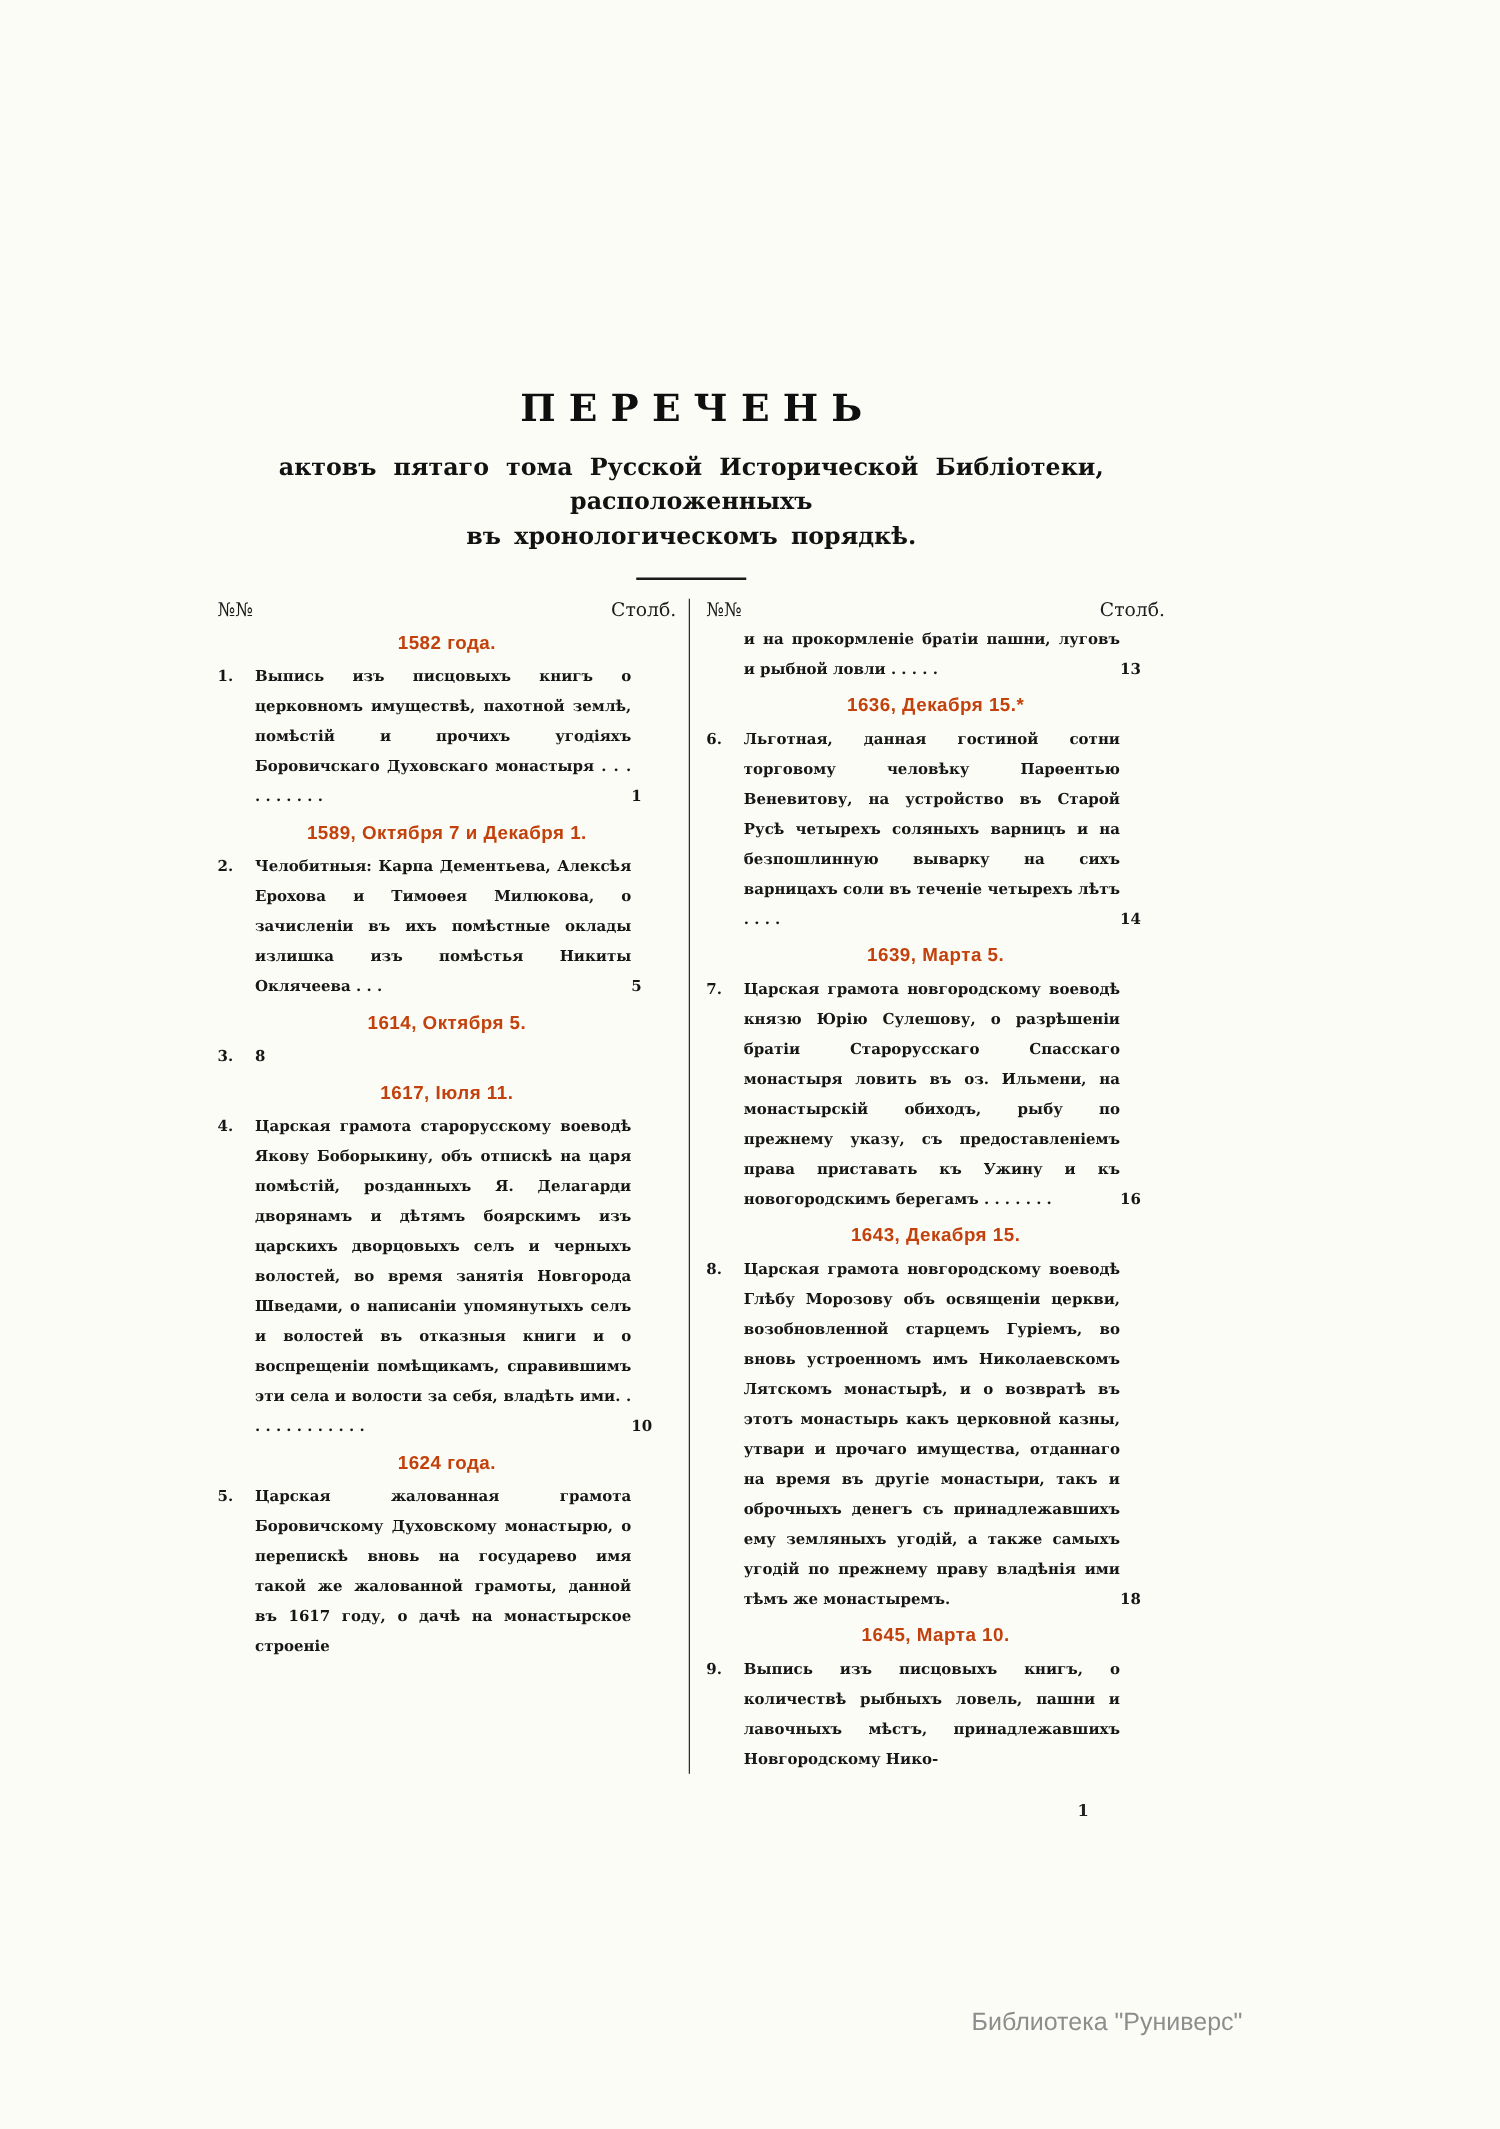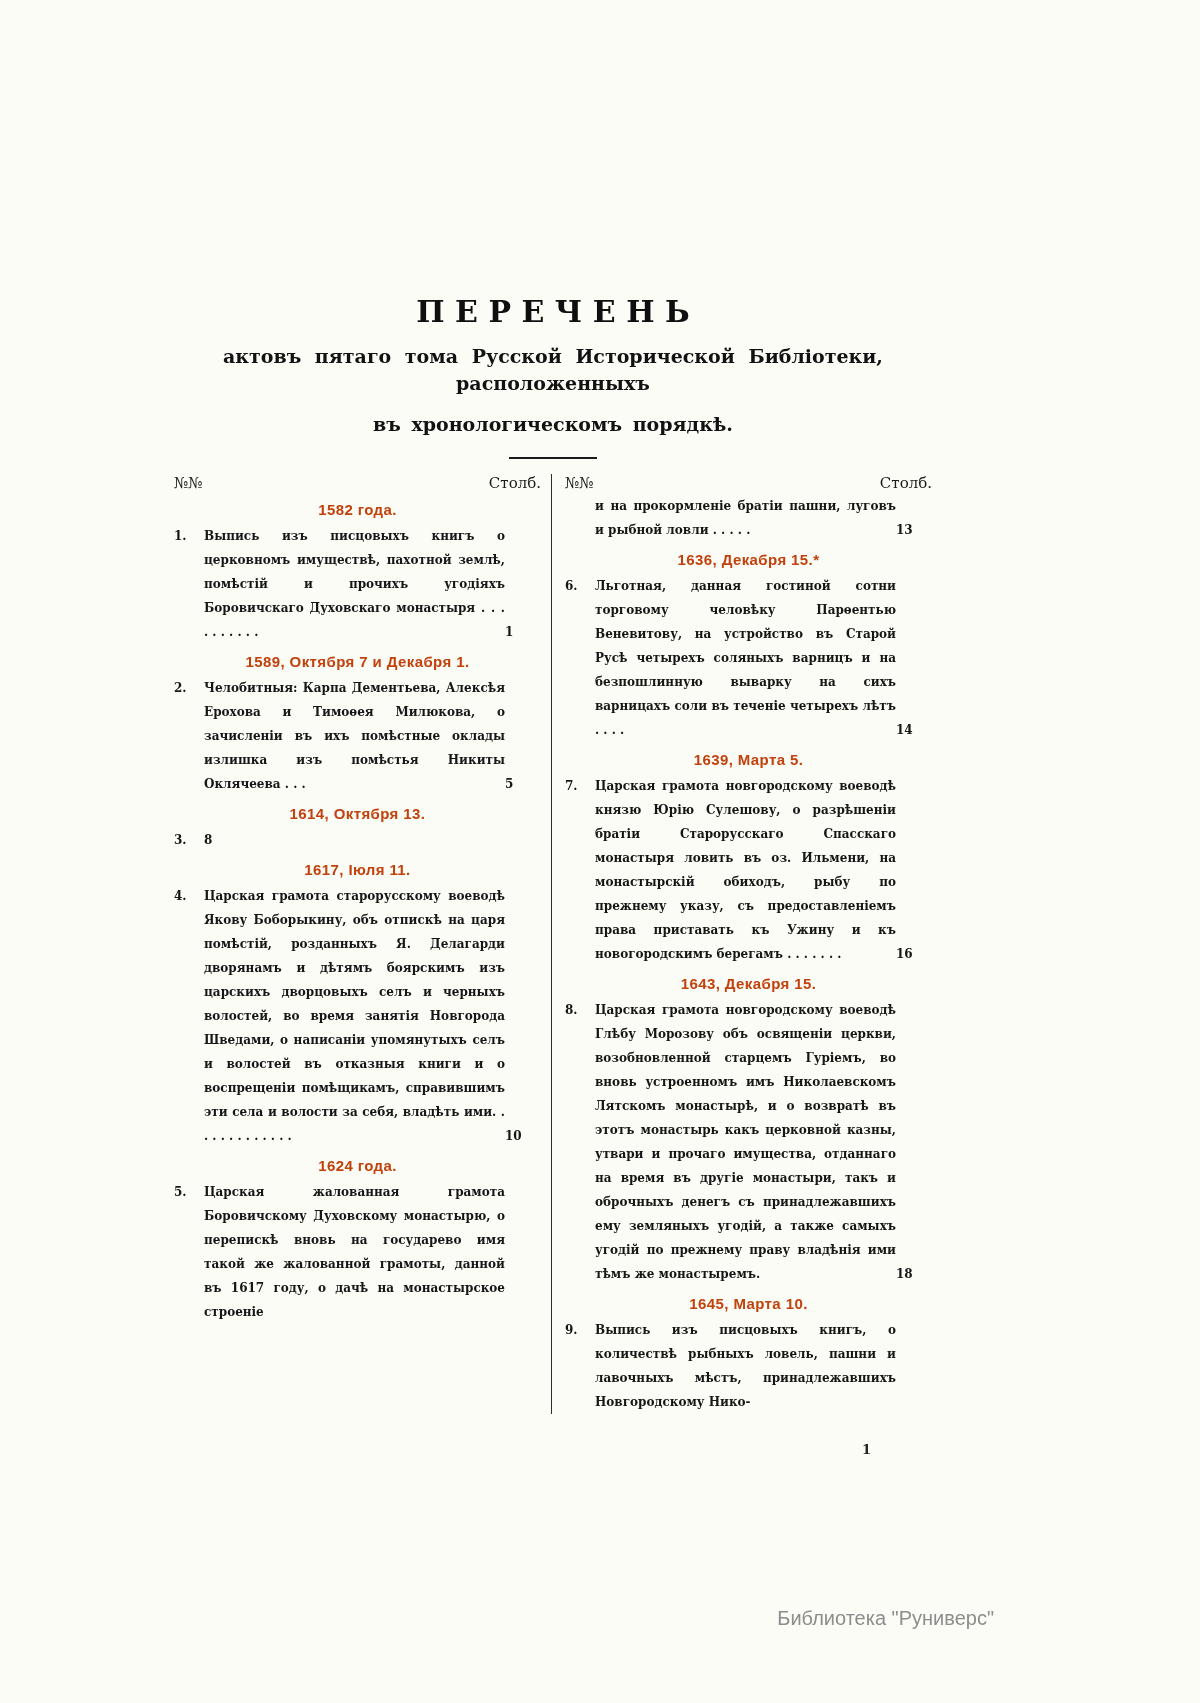--- a/index.html
+++ b/index.html
@@ -7,31 +7,31 @@
   body {
     width: 1200px; height: 1703px;
     background: #fbfcf6;
     position: relative;
     overflow: hidden;
     font-family: "DejaVu Serif", serif;
     color: #161616;
   }
   .sheet { position: absolute; left: 174px; top: 294px; width: 758px; }
   .title {
-    margin: 0; text-align: center;
+    margin: 16px; text-align: center;
     font-size: 30px; font-weight: 700;
     letter-spacing: 0.35em; text-indent: 0.35em;
     color: #0f0f0f;
   }
   .subtitle {
     margin-top: 14px; text-align: center;
     font-weight: 700; font-size: 19px;
     word-spacing: 7px; line-height: 27px; color: #121212;
   }
-  .subtitle.line2 { margin-top: 14px; word-spacing: 4px; }
+  .subtitle.line2 { margin-top: 1px; word-spacing: 4px; }
   .rule { width: 88px; border-top: 2px solid #1a1a1a; margin: 19px auto 0; }
   .columns { display: flex; margin-top: 15px; align-items: stretch; }
   .col { flex: 1 1 0; min-width: 0; }
   .col.left  { padding-right: 10px; }
   .col.right { padding-left: 13px; }
   .vdivider { flex: 0 0 1px; width: 1px; background: #2c2c2c; }
   .colhead {
     display: flex; justify-content: space-between;
     font-size: 15px; font-weight: 400; margin-bottom: 2px; color: #1c1c1c;
   }
@@ -82,21 +82,21 @@
               <div class="num">1.</div>
               <div class="txt">Выпись изъ писцовыхъ книгъ о церковномъ имуществѣ, пахотной землѣ, помѣстій и прочихъ угодіяхъ Боровичскаго Духовскаго монастыря . . . . . . . . . .</div>
               <div class="pg">1</div>
             </div>
             <div class="date-header">1589, Октября 7 и Декабря 1.</div>
             <div class="entry">
               <div class="num">2.</div>
               <div class="txt">Челобитныя: Карпа Дементьева, Алексѣя Ерохова и Тимоѳея Милюкова, о зачисленіи въ ихъ помѣстные оклады излишка изъ помѣстья Никиты Оклячеева . . .</div>
               <div class="pg">5</div>
             </div>
-            <div class="date-header">1614, Октября 13.</div>
+            <div class="date-header">1614, Октября 5.</div>
             <div class="entry">
               <div class="num">3.</div>
               <div class="pg">8</div>
             </div>
             <div class="date-header">1617, Іюля 11.</div>
             <div class="entry">
               <div class="num">4.</div>
               <div class="txt">Царская грамота старорусскому воеводѣ Якову Боборыкину, объ отпискѣ на царя помѣстій, розданныхъ Я. Делагарди дворянамъ и дѣтямъ боярскимъ изъ царскихъ дворцовыхъ селъ и черныхъ волостей, во время занятія Новгорода Шведами, о написаніи упомянутыхъ селъ и волостей въ отказныя книги и о воспрещеніи помѣщикамъ, справившимъ эти села и волости за себя, владѣть ими. .  . . . . . . . . . . .</div>
               <div class="pg">10</div>
             </div>

